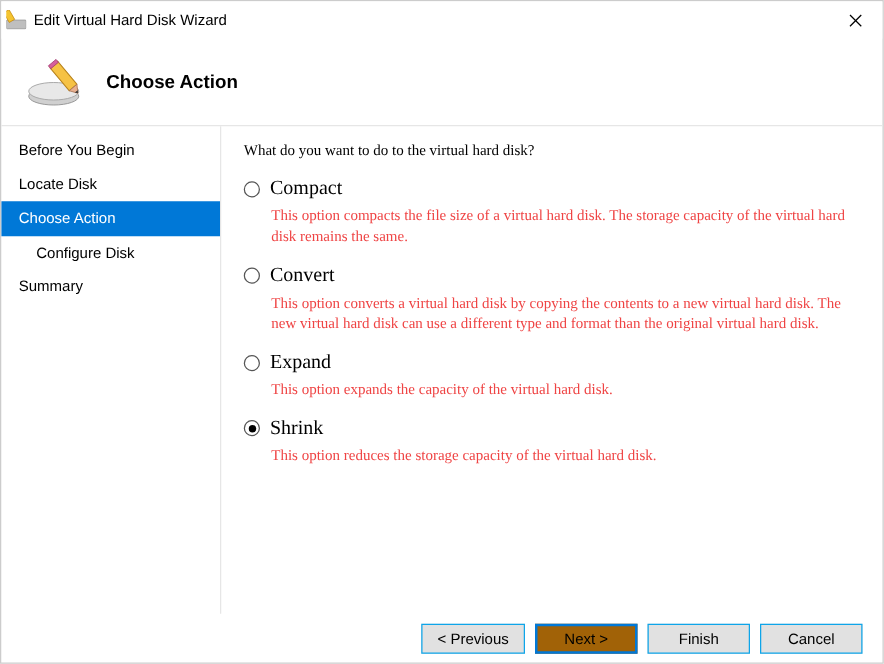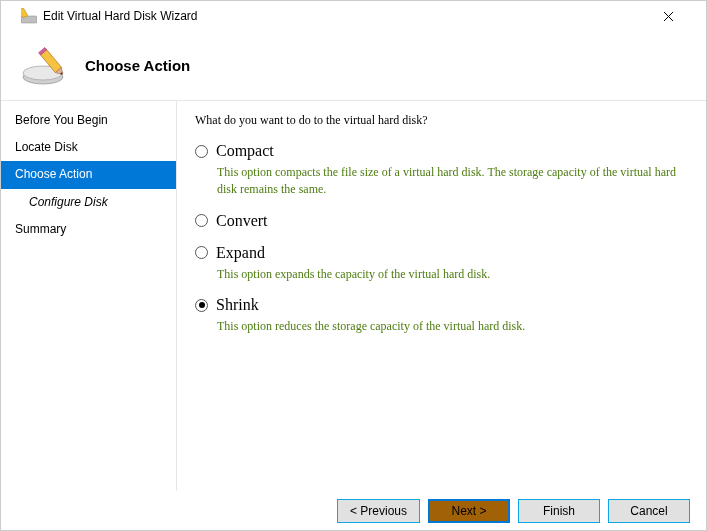--- a/index.html
+++ b/index.html
@@ -11,21 +11,21 @@
     background: #fff;
     width: 707px;
     height: 531px;
     overflow: hidden;
     border: 1px solid #ccc;
   }
   .titlebar {
     display: flex;
     align-items: center;
     height: 30px;
-    padding: 0 20px;
+    padding: 0 4px;
     background: #fff;
   }
   .titlebar .app-icon {
     width: 16px; height: 16px;
     margin-right: 6px;
     display: inline-flex; align-items: center; justify-content: center;
   }
   .titlebar .title {
     flex: 1;
     font-size: 12px;
@@ -67,21 +67,20 @@
     font-size: 12px;
     cursor: pointer;
     line-height: 1.6;
   }
   .sidebar-item.active {
     background: #0078d7;
     color: #fff;
   }
   .sidebar-item.indent {
     padding-left: 28px;
-    font-style: italic;
   }
   .content {
     flex: 1;
     padding: 12px 20px 12px 18px;
     font-family: Liberation Serif, serif;
   }
   .question {
     font-size: 12px;
     margin-bottom: 14px;
   }
@@ -106,21 +105,21 @@
     background: #000;
     border-radius: 50%;
     display: none;
   }
   .radio.selected .dot { display: block; }
   .option-label { font-size: 16px; }
   .option-desc {
     margin-left: 22px;
     margin-top: 4px;
     font-size: 12px;
-    color: #4d7c0f;
+    color: #ef4444;
     line-height: 1.4;
   }
   .footer {
     height: 40px;
     display: flex;
     justify-content: flex-end;
     align-items: center;
     padding: 0 16px;
     gap: 8px;
   }
@@ -192,20 +191,21 @@
             <span class="radio"></span>
             <span class="option-label">Compact</span>
           </div>
           <div class="option-desc">This option compacts the file size of a virtual hard disk. The storage capacity of the virtual hard disk remains the same.</div>
         </div>
         <div class="option">
           <div class="radio-row">
             <span class="radio"></span>
             <span class="option-label">Convert</span>
           </div>
+          <div class="option-desc">This option converts a virtual hard disk by copying the contents to a new virtual hard disk. The new virtual hard disk can use a different type and format than the original virtual hard disk.</div>
         </div>
         <div class="option">
           <div class="radio-row">
             <span class="radio"></span>
             <span class="option-label">Expand</span>
           </div>
           <div class="option-desc">This option expands the capacity of the virtual hard disk.</div>
         </div>
         <div class="option">
           <div class="radio-row">

